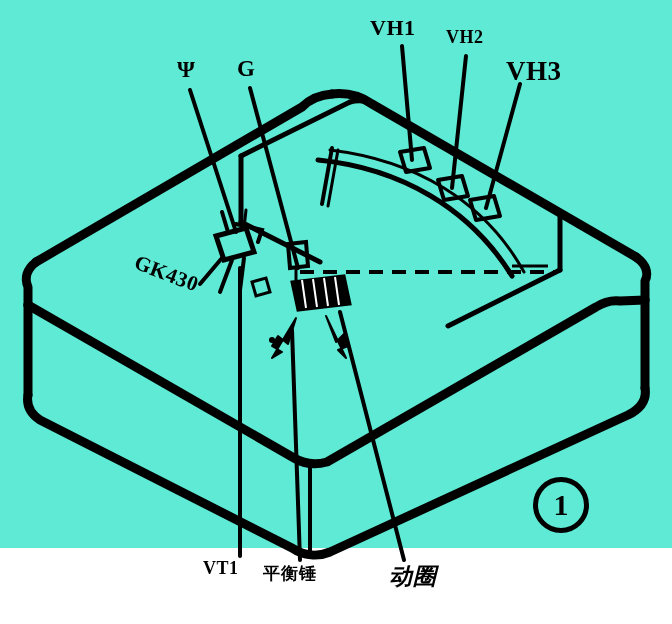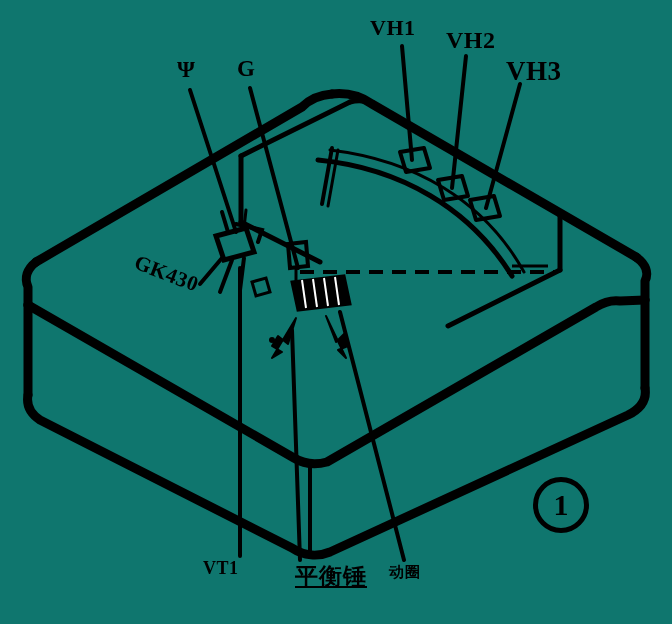--- a/index.html
+++ b/index.html
@@ -9,22 +9,22 @@
   }
   body {
     width: 672px;
     height: 624px;
     overflow: hidden;
     font-family: "Liberation Serif", serif;
   }
   #figure-root {
     position: relative;
     width: 672px;
-    height: 624px;
-    background: #0f766e;
+    height: 548px;
+    background: #5eead4;
   }
   #figure-svg {
     position: absolute;
     left: 0;
     top: 0;
     width: 672px;
     height: 624px;
     display: block;
   }
   .lbl {
@@ -37,38 +37,38 @@
   }
   .lbl-latin {
     font-family: "Liberation Serif", serif;
   }
   .lbl-cjk {
     font-family: "DejaVu Sans", sans-serif;
     font-weight: bold;
   }
   
   #label-vh1 { left: 370px; top: 17px; font-size: 22px; letter-spacing: 0.5px; }
-  #label-vh2 { left: 446px; top: 28px; font-size: 24px; letter-spacing: 0.5px; }
+  #label-vh2 { left: 446px; top: 28px; font-size: 18px; letter-spacing: 0.5px; }
   #label-vh3 { left: 506px; top: 58px; font-size: 27px; letter-spacing: 0.5px; }
   
   #label-psi  { left: 177px; top: 58px; font-size: 23px; }
   #label-g    { left: 237px; top: 57px; font-size: 23px; }
   
   #label-gk430 {
     left: 139px;
     top: 252px;
     font-size: 21px;
     transform: rotate(21deg);
     transform-origin: left top;
     letter-spacing: 0.5px;
   }
   
   #label-vt1  { left: 203px; top: 559px; font-size: 18px; letter-spacing: 0.5px; }
-  #label-balance-weight { left: 295px; top: 565px; font-size: 23px; letter-spacing: 1px; text-decoration: underline; }
-  #label-moving-coil    { left: 389px; top: 565px; font-size: 15px; letter-spacing: 1px; }
+  #label-balance-weight { left: 263px; top: 565px; font-size: 17px; letter-spacing: 1px; }
+  #label-moving-coil    { left: 389px; top: 565px; font-size: 23px; letter-spacing: 1px; font-style: italic; }
   
   #figure-number {
     left: 533px;
     top: 477px;
     width: 56px;
     height: 56px;
     border: 5px solid #000;
     border-radius: 50%;
     box-sizing: border-box;
     display: flex;

